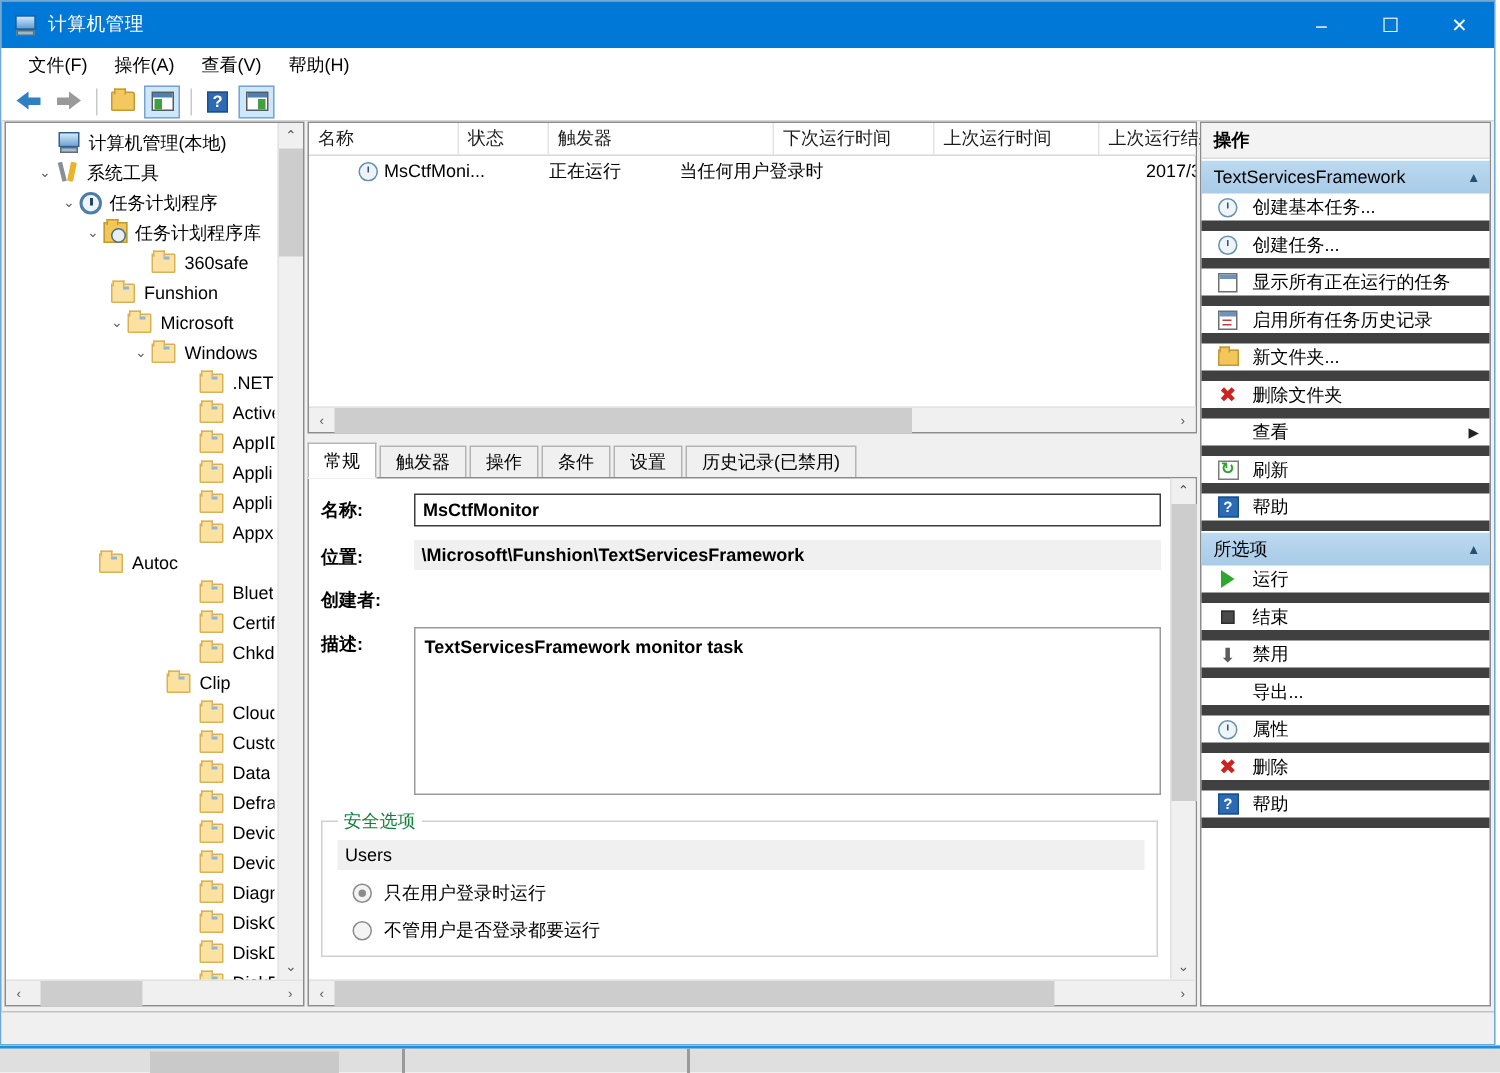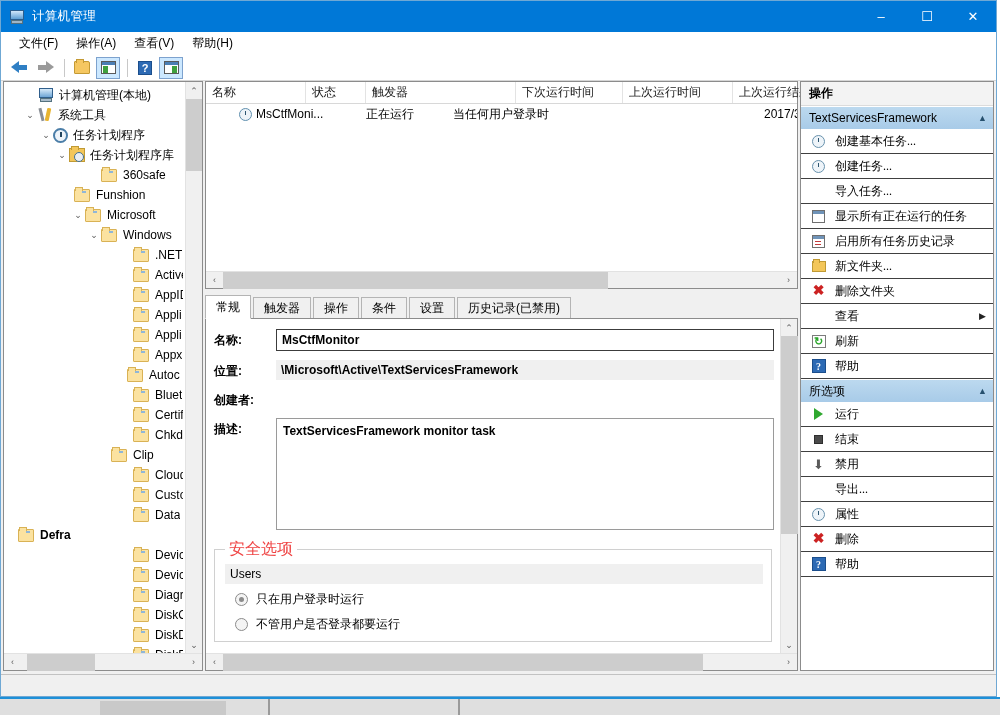--- a/index.html
+++ b/index.html
@@ -300,21 +300,21 @@
     min-height: 20px;
   }
   .fval-plain { flex: 1 1 auto; padding: 3px 5px; font-size: 12px; min-height: 20px; }
   .fval-area {
     flex: 1 1 auto; border: 1px solid #9a9a9a; background: #fff;
     padding: 5px 6px; font-size: 12px; height: 112px;
   }
   fieldset.sec {
     border: 1px solid #d0d0d0; margin: 6px 2px 0 0; padding: 4px 8px 0 10px;
   }
-  fieldset.sec legend { font-size: 16px; padding: 0 4px; color: #ef4444; }
+  fieldset.sec legend { font-size: 12px; padding: 0 4px; color: #15803d; }
   .sec-line { font-size: 12px; margin: 4px 0 8px 2px; }
   .sec-acct {
     background: #f0f0f0; font-size: 12px; padding: 3px 5px; margin-bottom: 7px;
   }
   .radio-row { display: flex; align-items: center; font-size: 12px; margin-bottom: 8px; }
   .radio {
     width: 13px; height: 13px; border-radius: 50%; border: 1px solid #8b8b8b;
     background: #f4f4f4; margin: 0 8px 0 10px; flex: 0 0 auto; position: relative;
   }
   .radio.on:after {
@@ -334,21 +334,21 @@
   }
   .act-group {
     height: 23px; display: flex; align-items: center; padding: 0 6px 0 8px;
     background: linear-gradient(#bcd9ef,#a8cbe8); font-size: 12px;
     border-top: 1px solid #ffffff; flex: 0 0 auto;
   }
   .act-group .gname { flex: 1 1 auto; overflow: hidden; white-space: nowrap; }
   .act-group .caret { font-size: 9px; color: #26506e; }
   .act-item {
     height: 25px; display: flex; align-items: center; padding-left: 9px;
-    font-size: 12px; border-bottom: 1px solid #404040; flex: 0 0 auto; font-family: Liberation Serif, serif;
+    font-size: 12px; border-bottom: 7px solid #404040; flex: 0 0 auto;
   }
   .act-ico {
     width: 17px; margin-right: 8px; display: flex; align-items: center;
     justify-content: center; flex: 0 0 auto;
   }
   .act-sub { margin-left: auto; margin-right: 7px; font-size: 9px; color: #222; }
   .x-red { color: #cc2222; font-size: 14px; font-weight: bold; line-height: 1; }
   .play-grn {
     width: 0; height: 0; border-left: 9px solid #2fa82f;
     border-top: 6px solid transparent; border-bottom: 6px solid transparent;
@@ -539,21 +539,21 @@
             <div class="tnode" style="padding-left: 115px;">
               <span class="twist"></span>
               <span class="ic-fold"></span>
               <span class="tlabel">Appli</span>
             </div>
             <div class="tnode" style="padding-left: 115px;">
               <span class="twist"></span>
               <span class="ic-fold"></span>
               <span class="tlabel">Appx</span>
             </div>
-            <div class="tnode" style="padding-left: 109px;">
+            <div class="tnode" style="padding-left: 48px;">
               <span class="twist"></span>
               <span class="ic-fold"></span>
               <span class="tlabel">Autoc</span>
             </div>
             <div class="tnode" style="padding-left: 115px;">
               <span class="twist"></span>
               <span class="ic-fold"></span>
               <span class="tlabel">Bluet</span>
             </div>
             <div class="tnode" style="padding-left: 115px;">
@@ -579,21 +579,21 @@
             <div class="tnode" style="padding-left: 115px;">
               <span class="twist"></span>
               <span class="ic-fold"></span>
               <span class="tlabel">Custo</span>
             </div>
             <div class="tnode" style="padding-left: 115px;">
               <span class="twist"></span>
               <span class="ic-fold"></span>
               <span class="tlabel">Data</span>
             </div>
-            <div class="tnode" style=" font-weight: bold;">
+            <div class="tnode" style="padding-left: 115px;">
               <span class="twist"></span>
               <span class="ic-fold"></span>
               <span class="tlabel">Defra</span>
             </div>
             <div class="tnode" style="padding-left: 115px;">
               <span class="twist"></span>
               <span class="ic-fold"></span>
               <span class="tlabel">Devic</span>
             </div>
             <div class="tnode" style="padding-left: 115px;">
@@ -685,21 +685,21 @@
           <div id="tabpanel-inner">
             <div id="form">
 
               <div class="frow">
                 <div class="flabel">名称:</div>
                 <div class="fval-box">MsCtfMonitor</div>
               </div>
 
               <div class="frow">
                 <div class="flabel">位置:</div>
-                <div class="fval-flat">\Microsoft\Active\TextServicesFramework</div>
+                <div class="fval-flat">\Microsoft\Funshion\TextServicesFramework</div>
               </div>
 
               <div class="frow">
                 <div class="flabel">创建者:</div>
                 <div class="fval-plain"></div>
               </div>
 
               <div class="frow">
                 <div class="flabel">描述:</div>
                 <div class="fval-area">TextServicesFramework monitor task</div>
@@ -753,24 +753,20 @@
             </span>
             <span>创建基本任务...</span>
           </div>
           <div class="act-item">
             <span class="act-ico">
               <span class="mini-clock"></span>
             </span>
             <span>创建任务...</span>
           </div>
           <div class="act-item">
-            <span class="act-ico"></span>
-            <span>导入任务...</span>
-          </div>
-          <div class="act-item">
             <span class="act-ico">
               <span class="mini-doc"></span>
             </span>
             <span>显示所有正在运行的任务</span>
           </div>
           <div class="act-item">
             <span class="act-ico">
               <span class="mini-doc red"></span>
             </span>
             <span>启用所有任务历史记录</span>

